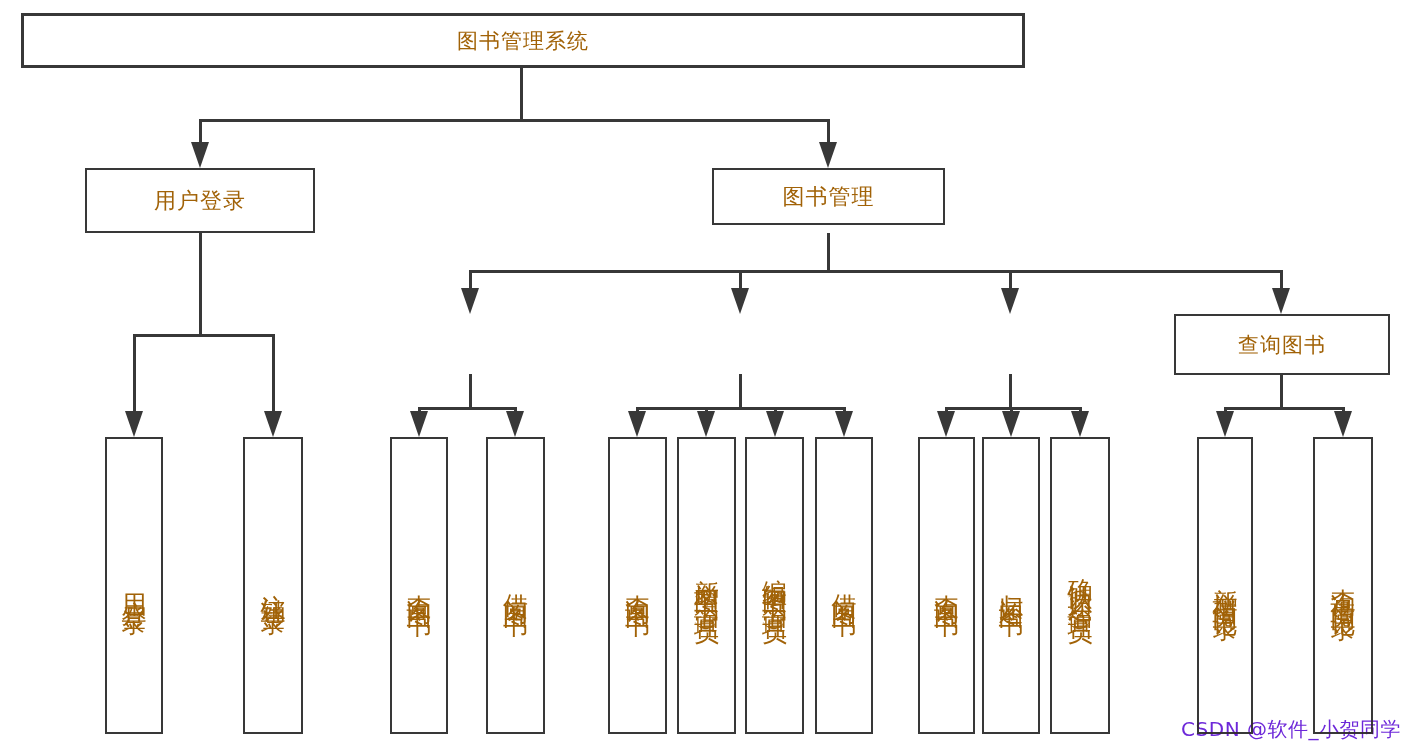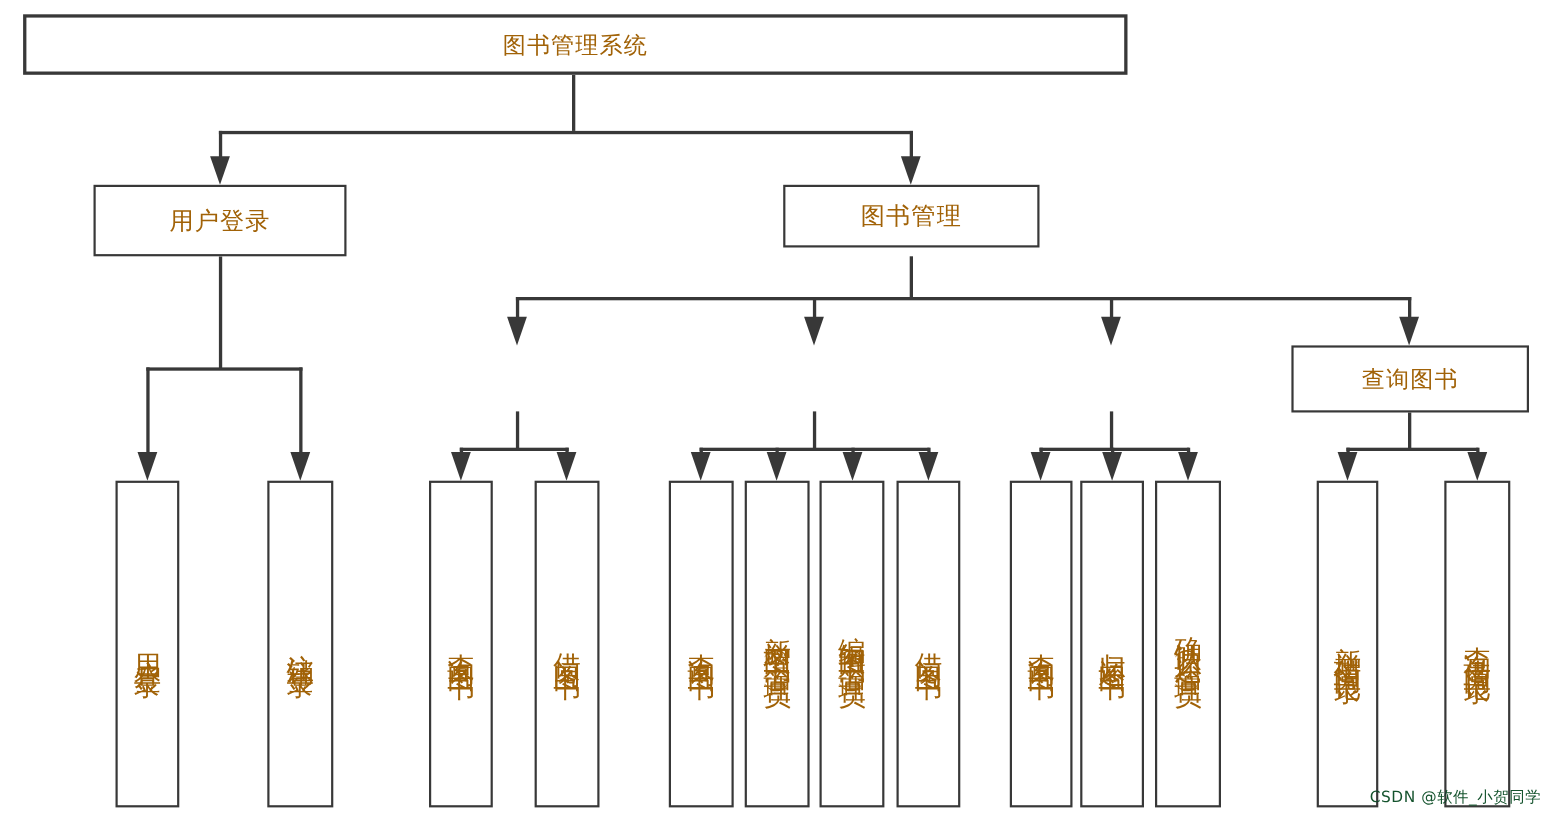--- a/index.html
+++ b/index.html
@@ -36,23 +36,23 @@
   .arrow {
     position:absolute; width:0; height:0; z-index:1;
     border-left:9px solid transparent;
     border-right:9px solid transparent;
     border-top:26px solid #383838;
   }
   .watermark {
     position:absolute;
     top:716px;
     right:4px;
-    font-size:14px;
+    font-size:20px;
     letter-spacing:0.5px;
-    color:#14532d;
+    color:#6d28d9;
     mix-blend-mode:darken;
     z-index:3;
     white-space:nowrap;
   }
 </style>
 </head>
 <body>
 
 <div id="canvas">
 

